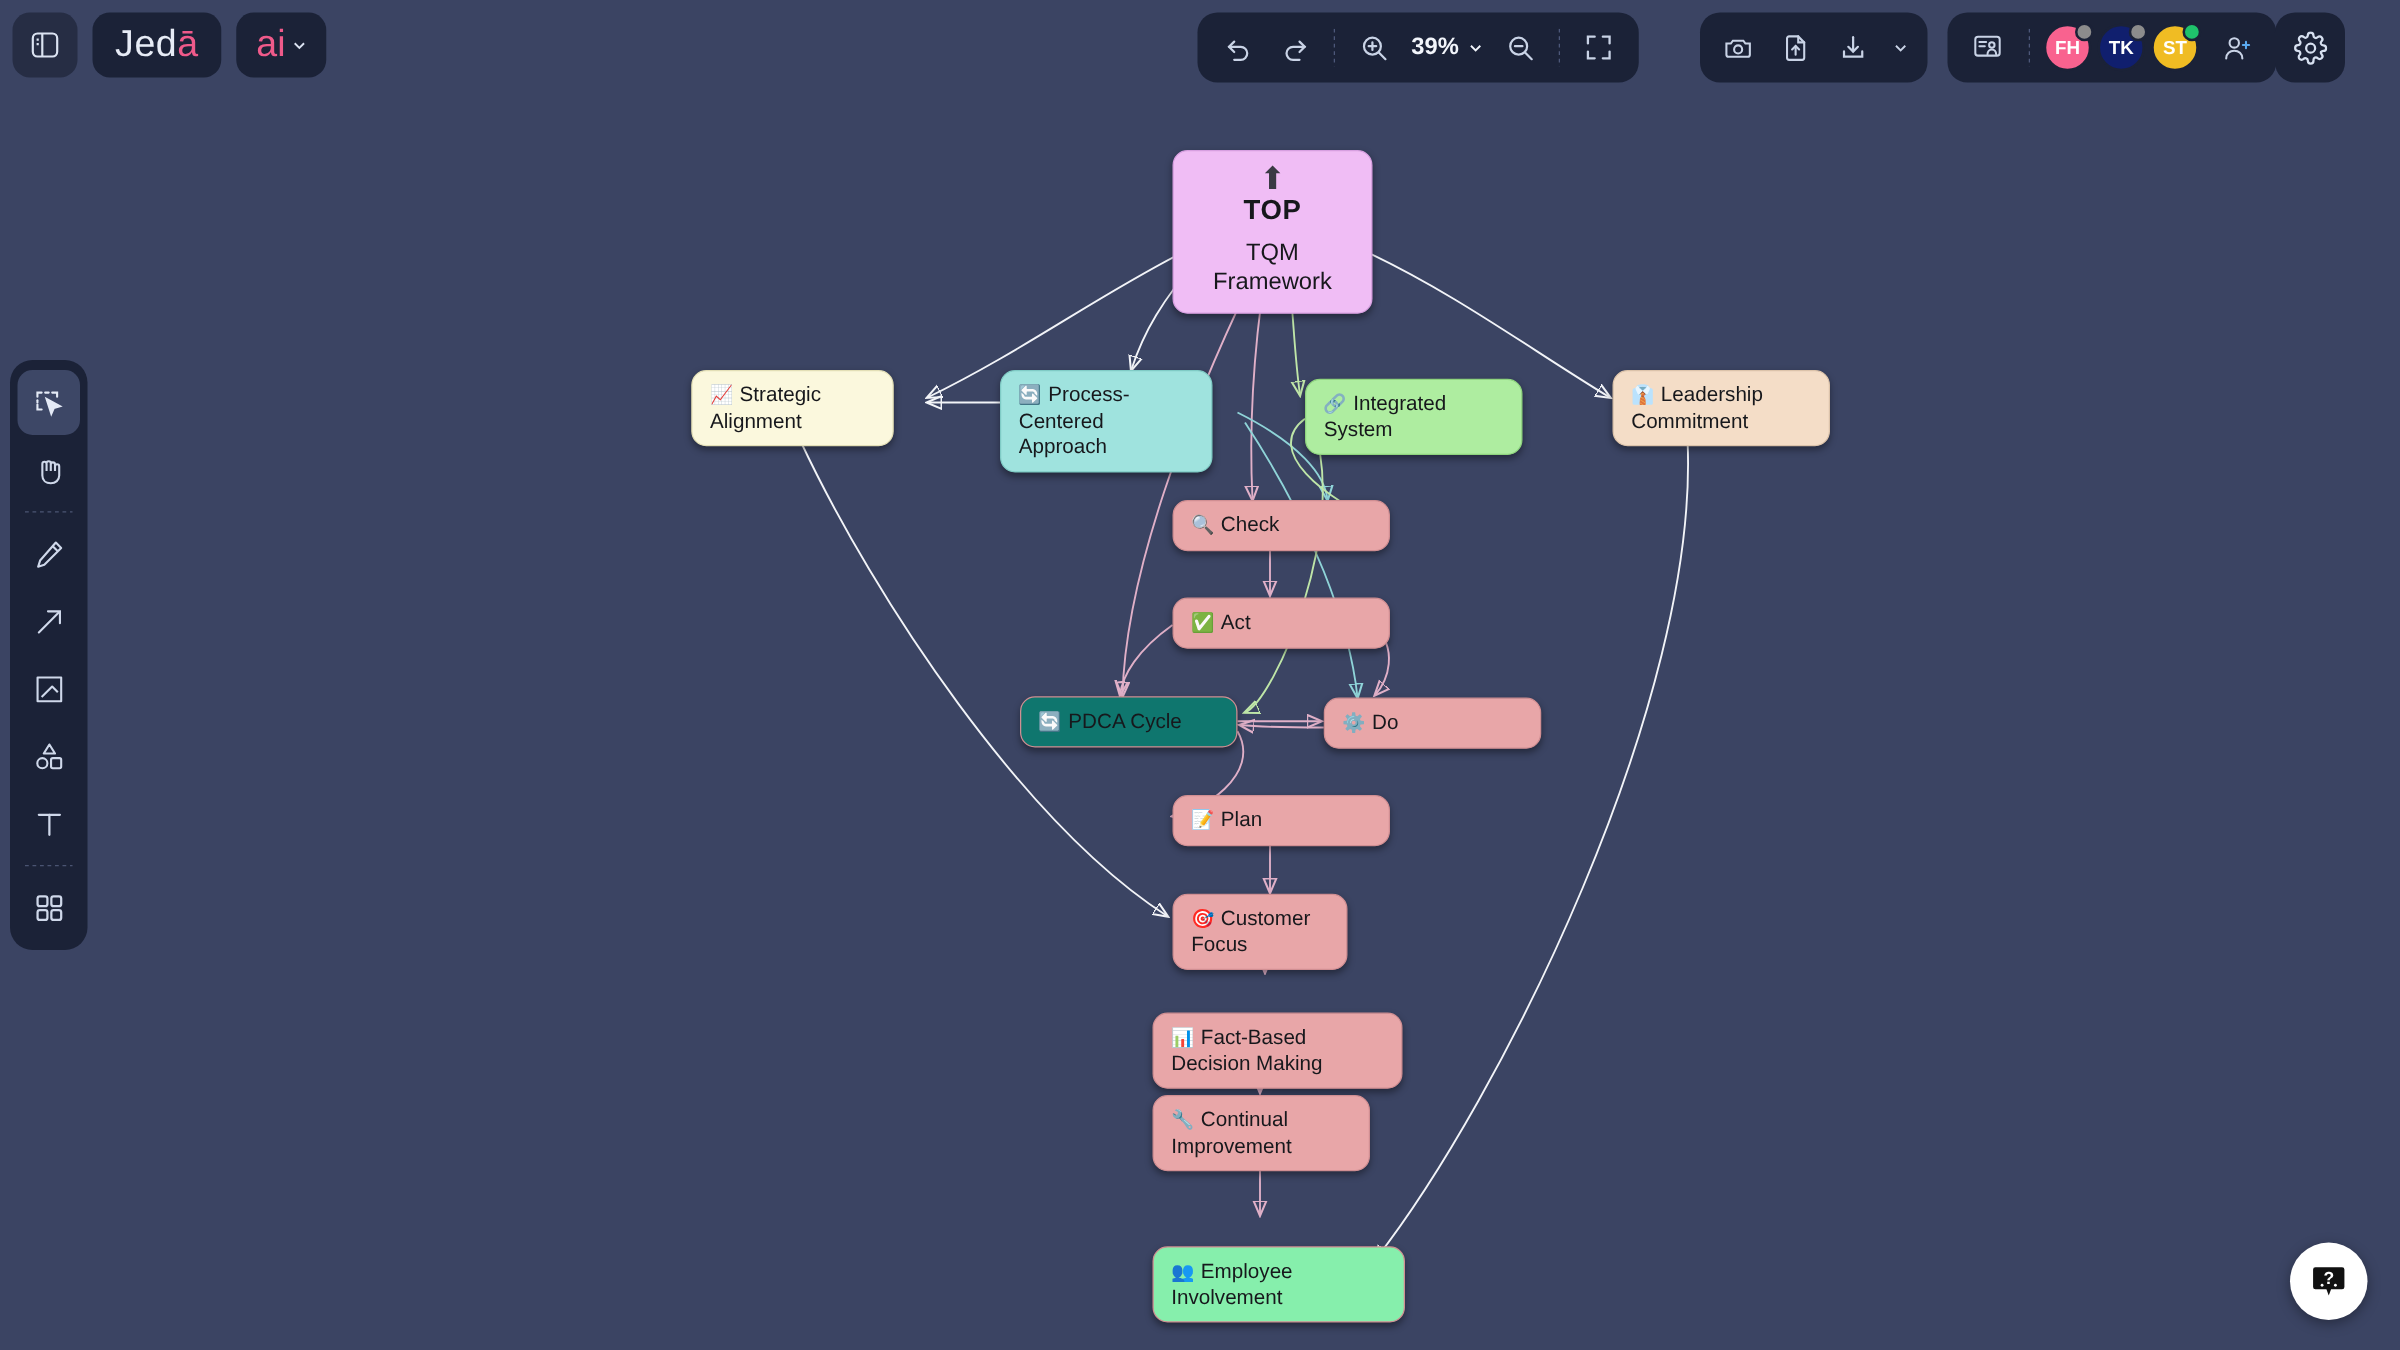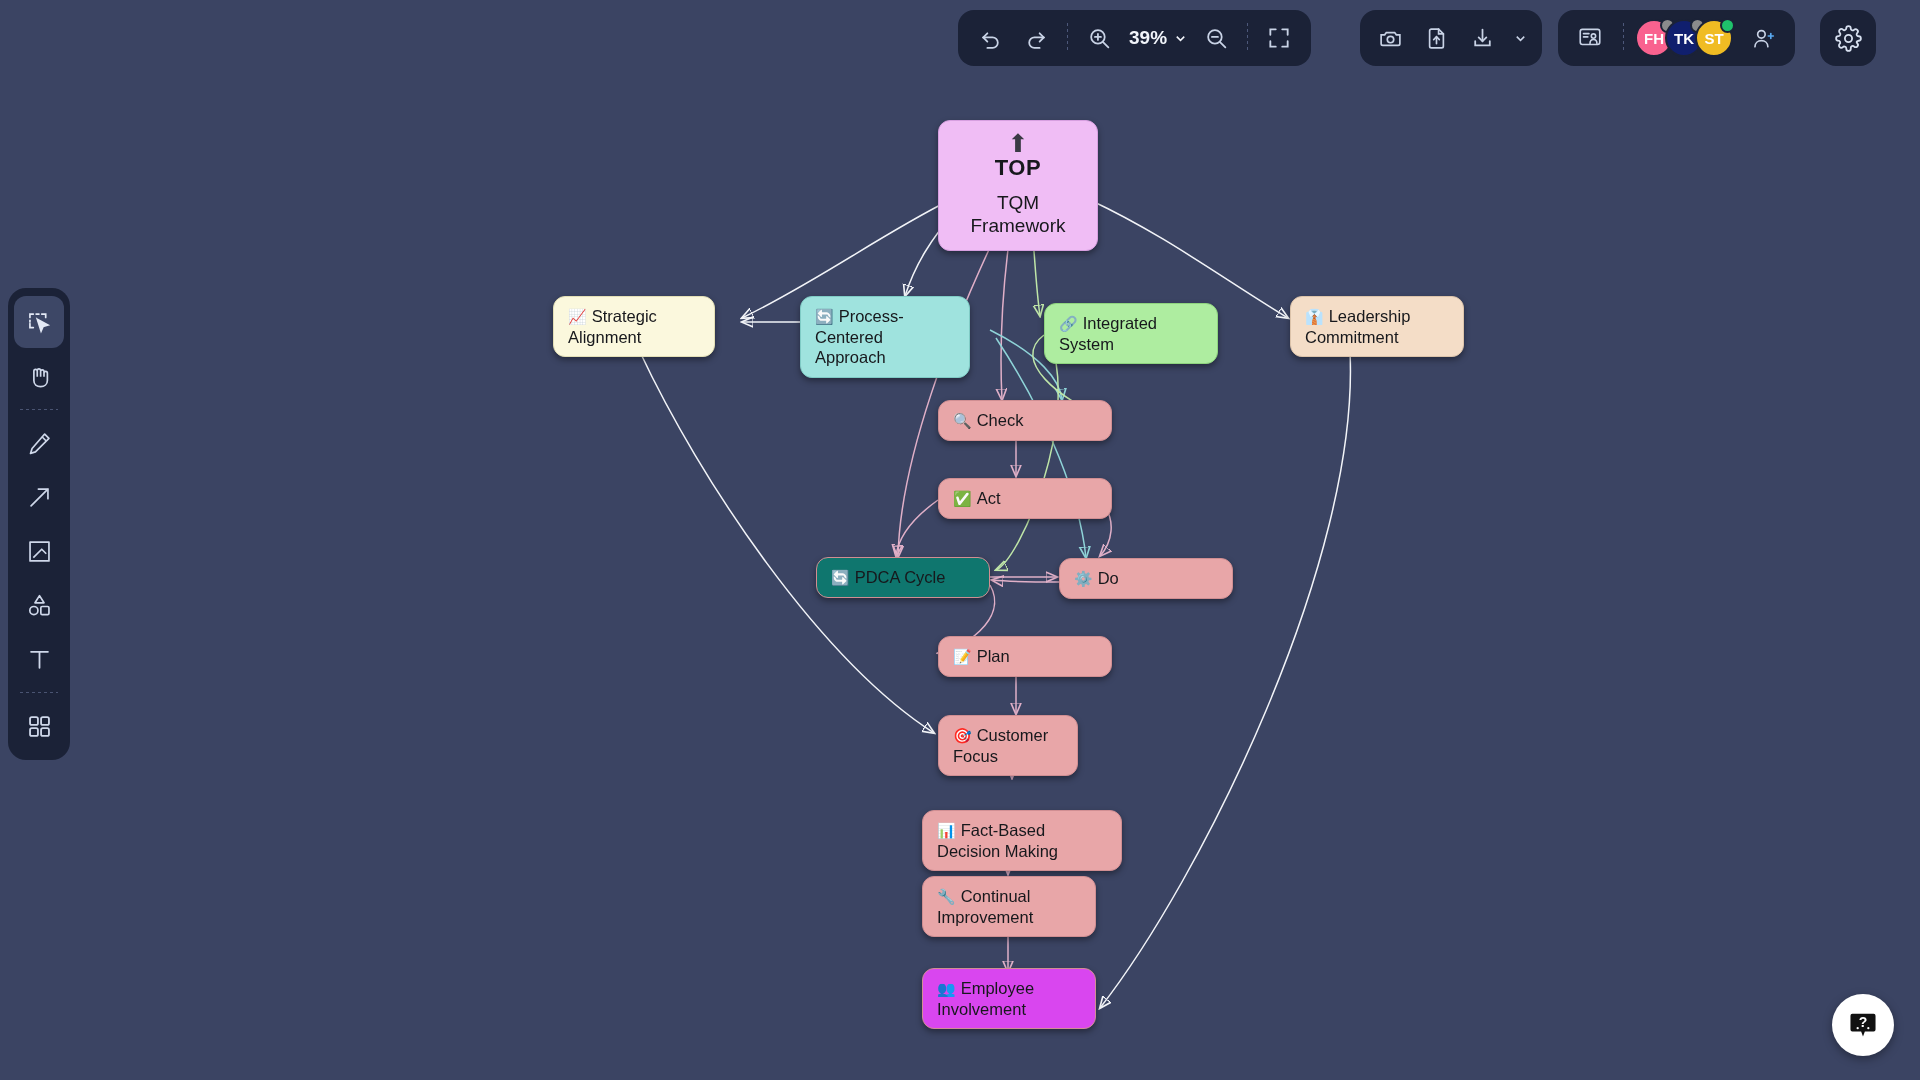--- a/index.html
+++ b/index.html
@@ -206,29 +206,48 @@
           <div class="lbl"><span class="em">🎯</span>Customer Focus</div>
         </div>
         <div class="node" style="left: 922px; top: 810px; width: 200px; min-height: 55px; background: rgb(232, 166, 168); border: 1px solid rgb(208, 142, 146);">
           <div class="lbl"><span class="em">📊</span>Fact-Based
 Decision Making</div>
         </div>
         <div class="node" style="left: 922px; top: 876px; width: 174px; min-height: 55px; background: rgb(232, 166, 168); border: 1px solid rgb(208, 142, 146);">
           <div class="lbl"><span class="em">🔧</span>Continual
 Improvement</div>
         </div>
-        <div class="node" style="left: 922px; top: 968px; width: 174px; min-height: 55px; background: #d946ef; border: 1px solid rgb(208, 142, 146);">
+        <div class="node" style="left: 922px; top: 997px; width: 202px; min-height: 55px; background: #86efac; border: 1px solid rgb(208, 142, 146);">
           <div class="lbl"><span class="em">👥</span>Employee
 Involvement</div>
         </div>
       </div>
   </div>
 
   <div class="topbar">
 
+    <div class="tb-left">
+      <div class="panel-toggle">
+        <svg width="26" height="26" viewBox="0 0 24 24" fill="none" stroke="#dbe3f2" stroke-width="1.6">
+          <rect x="3" y="3.5" width="18" height="17" rx="3.5"></rect>
+          <line x1="10" y1="3.5" x2="10" y2="20.5"></line>
+          <line x1="5.8" y1="8" x2="7.4" y2="8"></line>
+          <line x1="5.8" y1="11.4" x2="7.4" y2="11.4"></line>
+        </svg>
+      </div>
+      <div class="brand-pill">
+        <span class="brand-text"><span>Jed</span><span class="accent">ā</span></span>
+      </div>
+      <div class="ai-pill">
+        <span class="ai-text"><span>ai</span><span class="i"></span></span>
+        <svg width="15" height="15" viewBox="0 0 24 24" fill="none" stroke="#dbe3f2" stroke-width="2.4">
+          <polyline points="6,9 12,15 18,9"></polyline>
+        </svg>
+      </div>
+    </div>
 
     <div class="ov-bar tb-center">
       <div class="ticon">
         <svg width="25" height="25" viewBox="0 0 24 24" fill="none" stroke="currentColor" stroke-width="1.7" stroke-linecap="round">
           <path d="M9 7 L5 11 L9 15"></path>
             <path d="M5 11 h9 a5 5 0 0 1 0 10 H9"></path>
         </svg>
       </div>
       <div class="ticon">
         <svg width="25" height="25" viewBox="0 0 24 24" fill="none" stroke="currentColor" stroke-width="1.7" stroke-linecap="round">
@@ -302,21 +321,21 @@
       <div class="ticon">
         <svg width="26" height="26" viewBox="0 0 24 24" fill="none" stroke="currentColor" stroke-width="1.5" stroke-linecap="round">
           <rect x="3" y="4" width="18" height="14" rx="2"></rect>
           <line x1="6" y1="8" x2="11" y2="8"></line>
             <line x1="6" y1="11" x2="10" y2="11"></line>
           <circle cx="15.2" cy="10.2" r="2"></circle>
             <path d="M12 17 c0 -2.3 1.5 -3.6 3.2 -3.6 s3.2 1.3 3.2 3.6"></path>
         </svg>
       </div>
       <div class="vdot"></div>
-      <div id="avatars" style="display:flex;align-items:center;">
+      <div id="avatars" style="display:flex;align-items:center;gap:13px;">
           <div class="avatar" style="background: rgb(249, 98, 143);">
             <span>FH</span>
             <span class="dot" style="background: rgb(140, 140, 140);"></span>
           </div>
           <div class="avatar" style="background: rgb(16, 31, 110);">
             <span>TK</span>
             <span class="dot" style="background: rgb(140, 140, 140);"></span>
           </div>
           <div class="avatar" style="background: rgb(240, 188, 35);">
             <span>ST</span>

